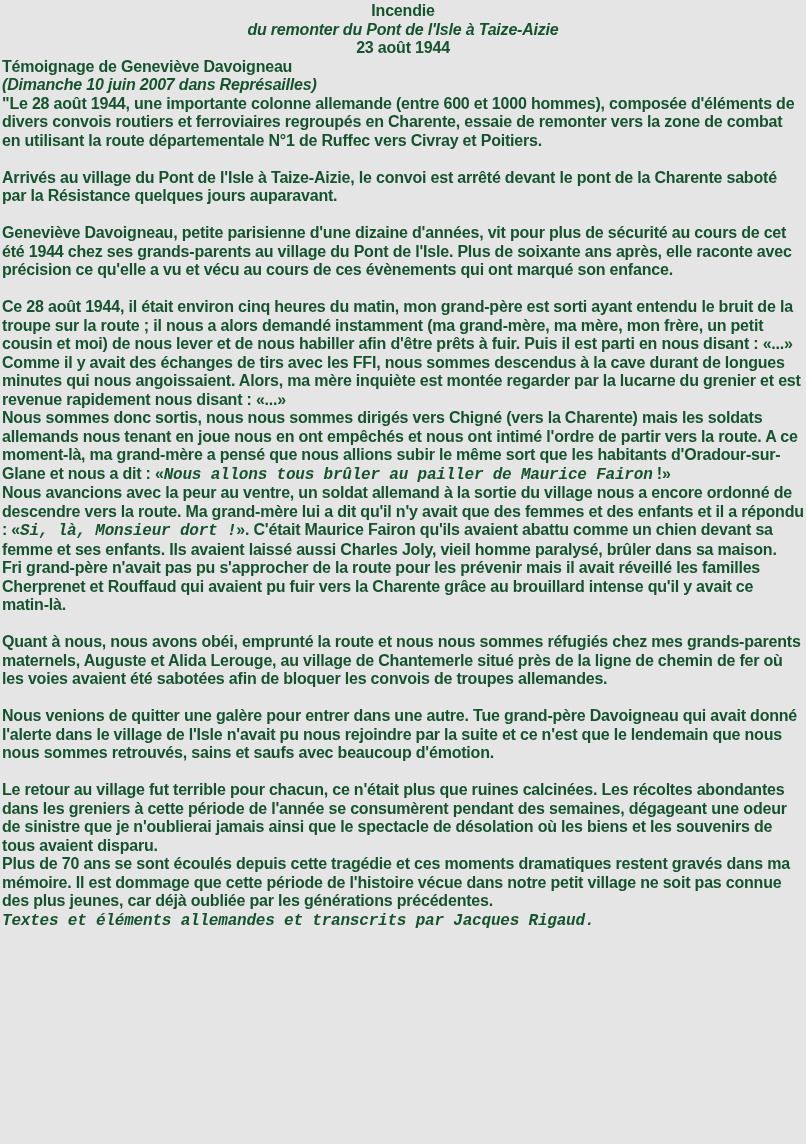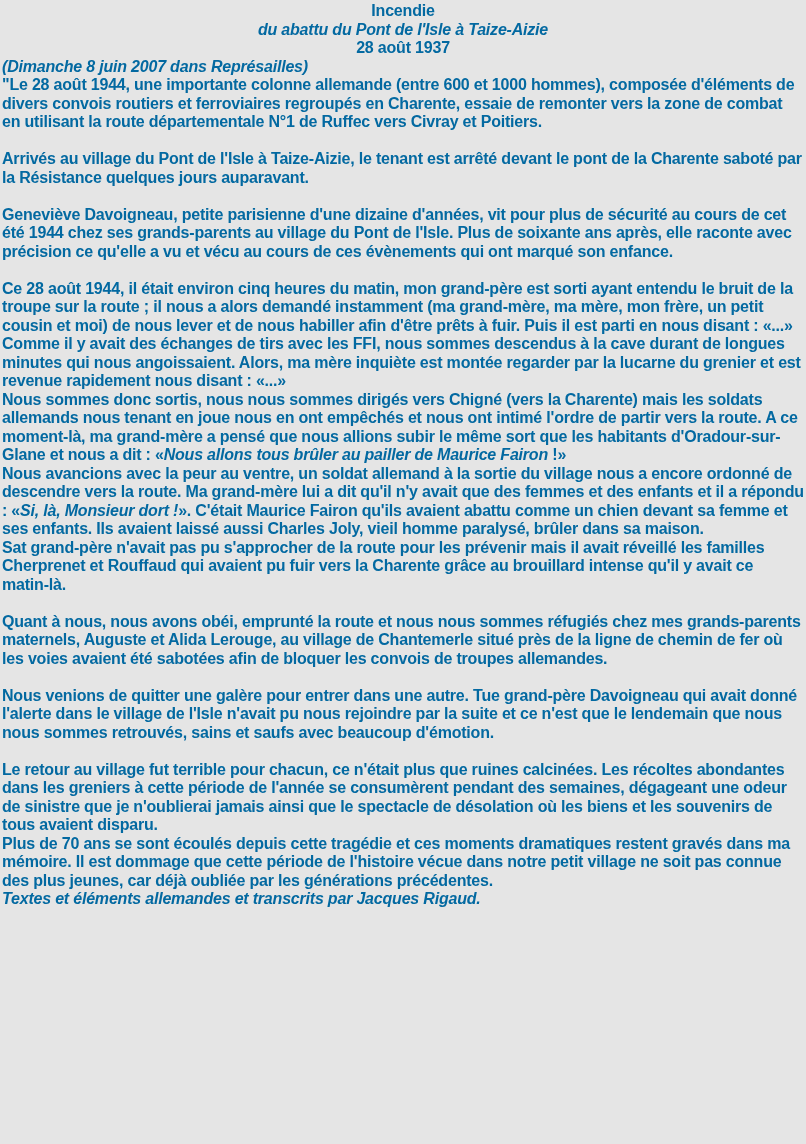--- a/index.html
+++ b/index.html
@@ -6,53 +6,54 @@
     margin: 0;
     padding: 0;
     background: #e5e5e5;
   }
   .doc {
     width: 806px;
     min-height: 1144px;
     box-sizing: border-box;
     padding: 2px 2px 2px 2px;
     background: #e5e5e5;
-    color: #0369a1;
+    color: #14532d;
     font-family: "Liberation Sans", "DejaVu Sans", sans-serif;
     font-weight: 700;
     font-size: 16px;
     line-height: 18.5px;
     letter-spacing: -0.2px;
   }
   .center { text-align: center; }
   .italic { font-style: italic; }
   .para { margin: 0; }
   .blank-line { height: 18.5px; }
-  .run-italic { font-style: italic; }
+  .run-italic { font-style: italic; font-family: Liberation Mono, monospace; }
 </style>
 </head>
 <body>
 
 <div class="doc">
   <div class="center">Incendie</div>
-  <div class="center italic">du abattu du Pont de l'Isle à Taize-Aizie</div>
-  <div class="center">28 août 1937</div>
-  <div class="italic">(Dimanche 8 juin 2007 dans Représailles)</div>
+  <div class="center italic">du remonter du Pont de l'Isle à Taize-Aizie</div>
+  <div class="center">23 août 1944</div>
+  <div>Témoignage de Geneviève Davoigneau</div>
+  <div class="italic">(Dimanche 10 juin 2007 dans Représailles)</div>
   <div id="testimony-body">
       <div class="para"><span>"Le 28 août 1944, une importante colonne allemande (entre 600 et 1000 hommes), composée d'éléments de divers convois routiers et ferroviaires regroupés en Charente, essaie de remonter vers la zone de combat en utilisant la route départementale N°1 de Ruffec vers Civray et Poitiers.</span></div>
       <div class="blank-line"></div>
-      <div class="para"><span>Arrivés au village du Pont de l'Isle à Taize-Aizie, le tenant est arrêté devant le pont de la Charente saboté par la Résistance quelques jours auparavant.</span></div>
+      <div class="para"><span>Arrivés au village du Pont de l'Isle à Taize-Aizie, le convoi est arrêté devant le pont de la Charente saboté par la Résistance quelques jours auparavant.</span></div>
       <div class="blank-line"></div>
       <div class="para"><span>Geneviève Davoigneau, petite parisienne d'une dizaine d'années, vit pour plus de sécurité au cours de cet été 1944 chez ses grands-parents au village du Pont de l'Isle. Plus de soixante ans après, elle raconte avec précision ce qu'elle a vu et vécu au cours de ces évènements qui ont marqué son enfance.</span></div>
       <div class="blank-line"></div>
       <div class="para"><span>Ce 28 août 1944, il était environ cinq heures du matin, mon grand-père est sorti ayant entendu le bruit de la troupe sur la route ; il nous a alors demandé instamment (ma grand-mère, ma mère, mon frère, un petit cousin et moi) de nous lever et de nous habiller afin d'être prêts à fuir. Puis il est parti en nous disant : «...»</span></div>
       <div class="para"><span>Comme il y avait des échanges de tirs avec les FFI, nous sommes descendus à la cave durant de longues minutes qui nous angoissaient. Alors, ma mère inquiète est montée regarder par la lucarne du grenier et est revenue rapidement nous disant : «...»</span></div>
       <div class="para"><span>Nous sommes donc sortis, nous nous sommes dirigés vers Chigné (vers la Charente) mais les soldats allemands nous tenant en joue nous en ont empêchés et nous ont intimé l'ordre de partir vers la route. A ce moment-là, ma grand-mère a pensé que nous allions subir le même sort que les habitants d'Oradour-sur-Glane et nous a dit : «</span><span class="run-italic">Nous allons tous brûler au pailler de Maurice Fairon</span><span> !»</span></div>
       <div class="para"><span>Nous avancions avec la peur au ventre, un soldat allemand à la sortie du village nous a encore ordonné de descendre vers la route. Ma grand-mère lui a dit qu'il n'y avait que des femmes et des enfants et il a répondu : «</span><span class="run-italic">Si, là, Monsieur dort !</span><span>». C'était Maurice Fairon qu'ils avaient abattu comme un chien devant sa femme et ses enfants. Ils avaient laissé aussi Charles Joly, vieil homme paralysé, brûler dans sa maison.</span></div>
-      <div class="para"><span>Sat grand-père n'avait pas pu s'approcher de la route pour les prévenir mais il avait réveillé les familles Cherprenet et Rouffaud qui avaient pu fuir vers la Charente grâce au brouillard intense qu'il y avait ce matin-là.</span></div>
+      <div class="para"><span>Fri grand-père n'avait pas pu s'approcher de la route pour les prévenir mais il avait réveillé les familles Cherprenet et Rouffaud qui avaient pu fuir vers la Charente grâce au brouillard intense qu'il y avait ce matin-là.</span></div>
       <div class="blank-line"></div>
       <div class="para"><span>Quant à nous, nous avons obéi, emprunté la route et nous nous sommes réfugiés chez mes grands-parents maternels, Auguste et Alida Lerouge, au village de Chantemerle situé près de la ligne de chemin de fer où les voies avaient été sabotées afin de bloquer les convois de troupes allemandes.</span></div>
       <div class="blank-line"></div>
       <div class="para"><span>Nous venions de quitter une galère pour entrer dans une autre. Tue grand-père Davoigneau qui avait donné l'alerte dans le village de l'Isle n'avait pu nous rejoindre par la suite et ce n'est que le lendemain que nous nous sommes retrouvés, sains et saufs avec beaucoup d'émotion.</span></div>
       <div class="blank-line"></div>
       <div class="para"><span>Le retour au village fut terrible pour chacun, ce n'était plus que ruines calcinées. Les récoltes abondantes dans les greniers à cette période de l'année se consumèrent pendant des semaines, dégageant une odeur de sinistre que je n'oublierai jamais ainsi que le spectacle de désolation où les biens et les souvenirs de tous avaient disparu.</span></div>
       <div class="para"><span>Plus de 70 ans se sont écoulés depuis cette tragédie et ces moments dramatiques restent gravés dans ma mémoire. Il est dommage que cette période de l'histoire vécue dans notre petit village ne soit pas connue des plus jeunes, car déjà oubliée par les générations précédentes.</span></div>
       <div class="para"><span class="run-italic">Textes et éléments allemandes et transcrits par Jacques Rigaud.</span></div>
     </div>
 </div>

